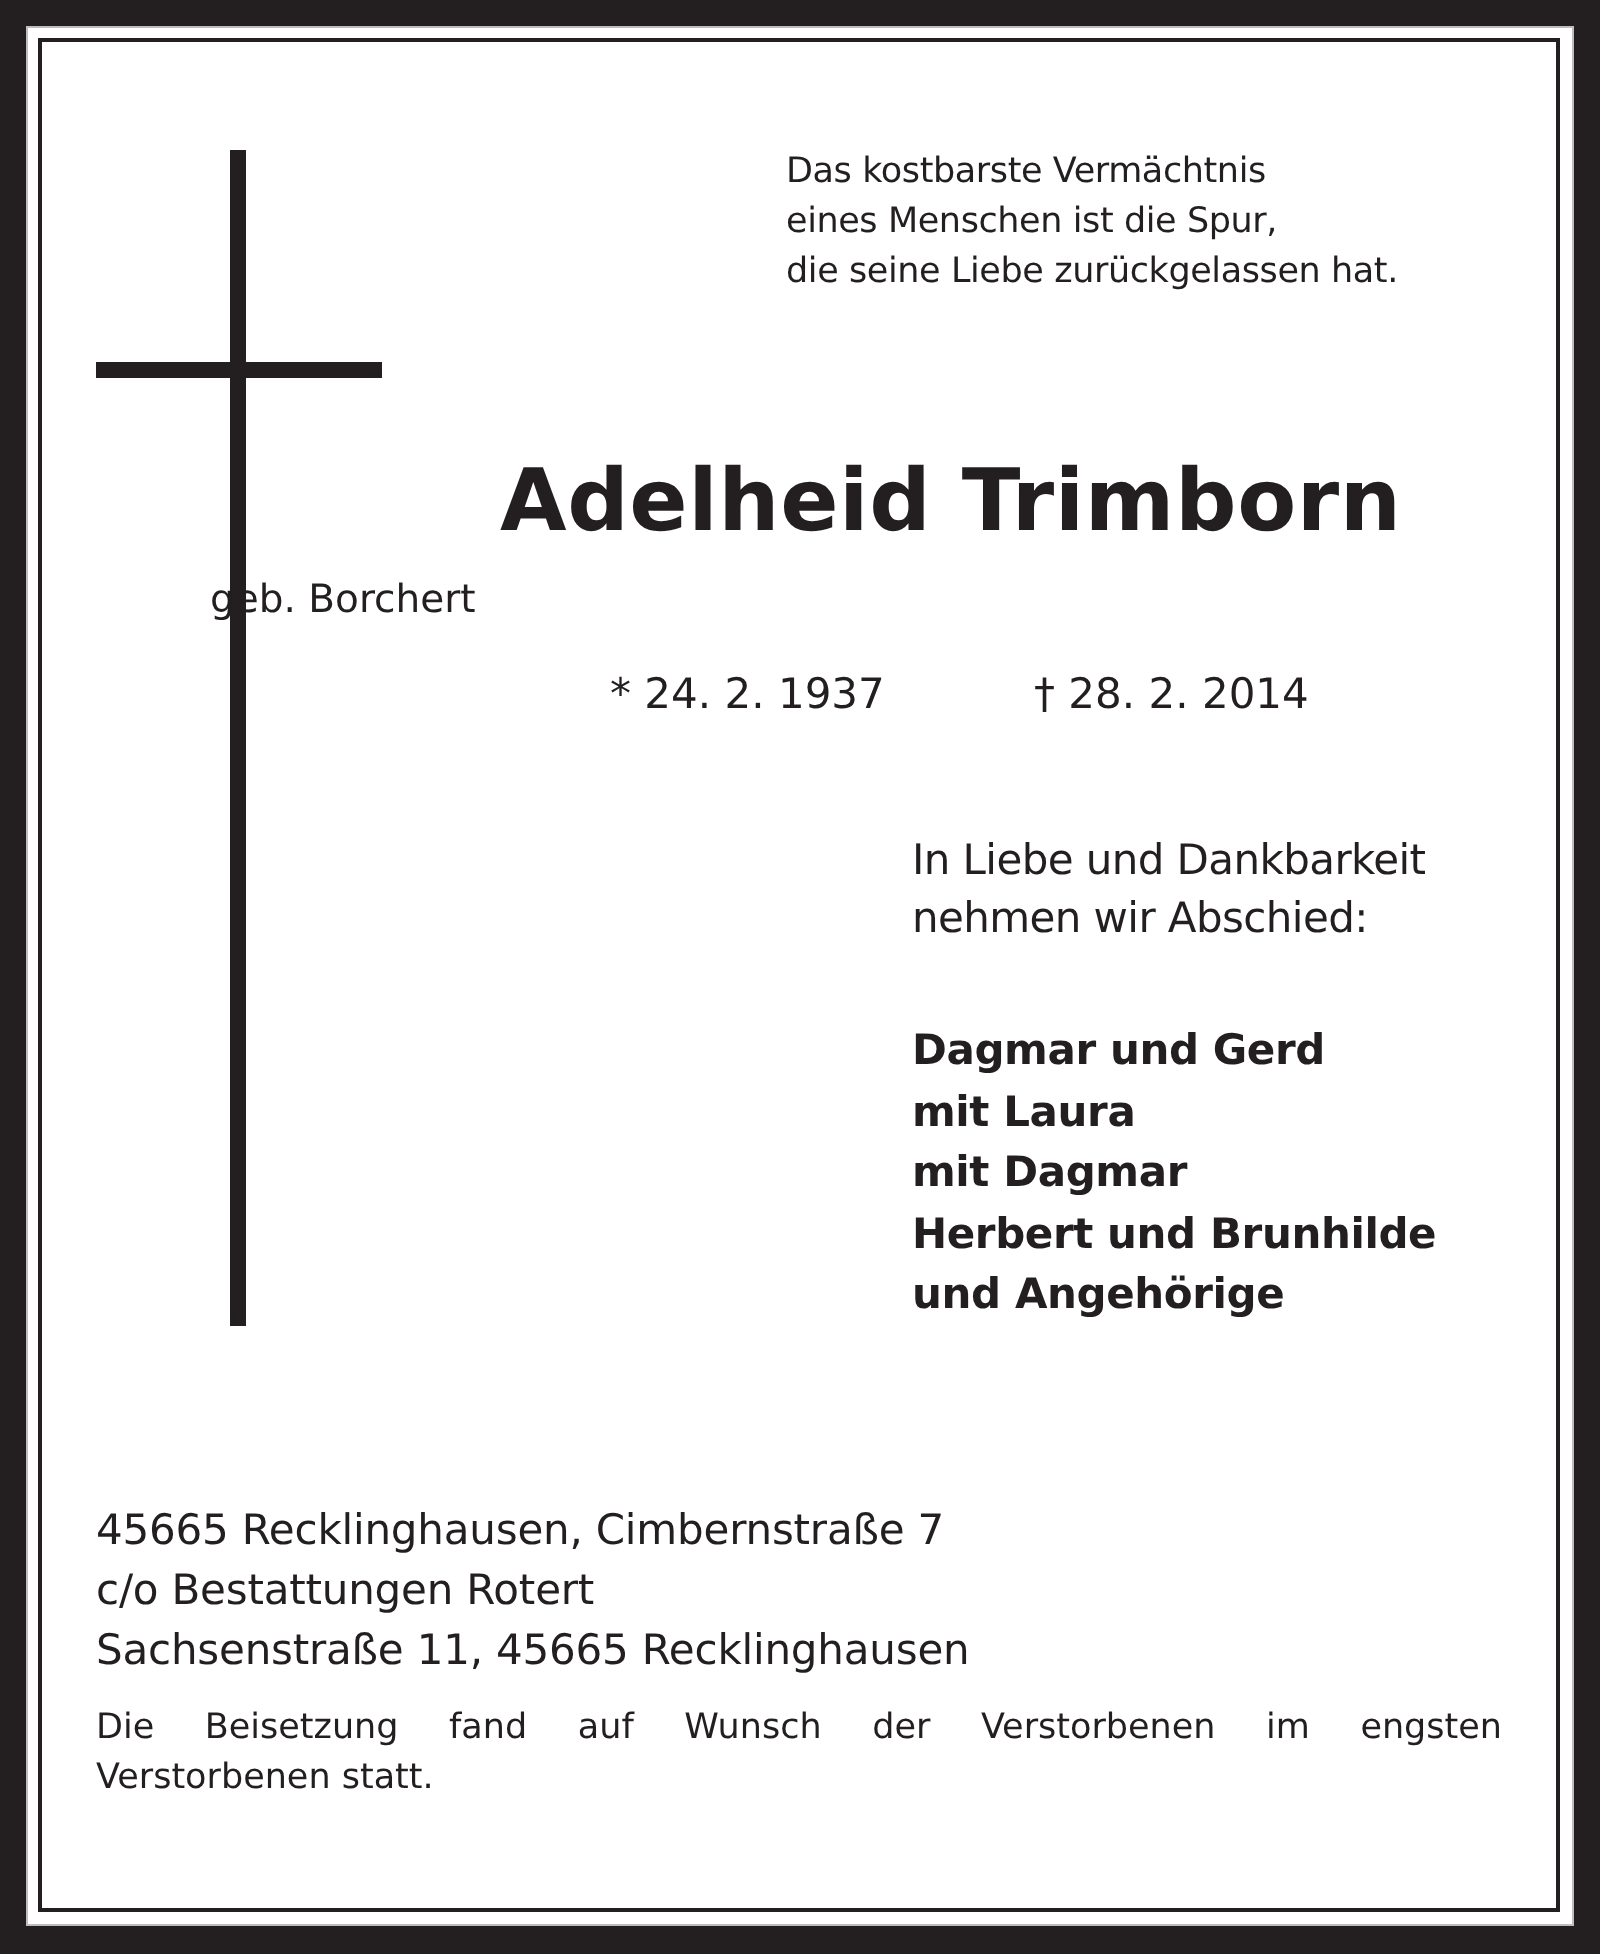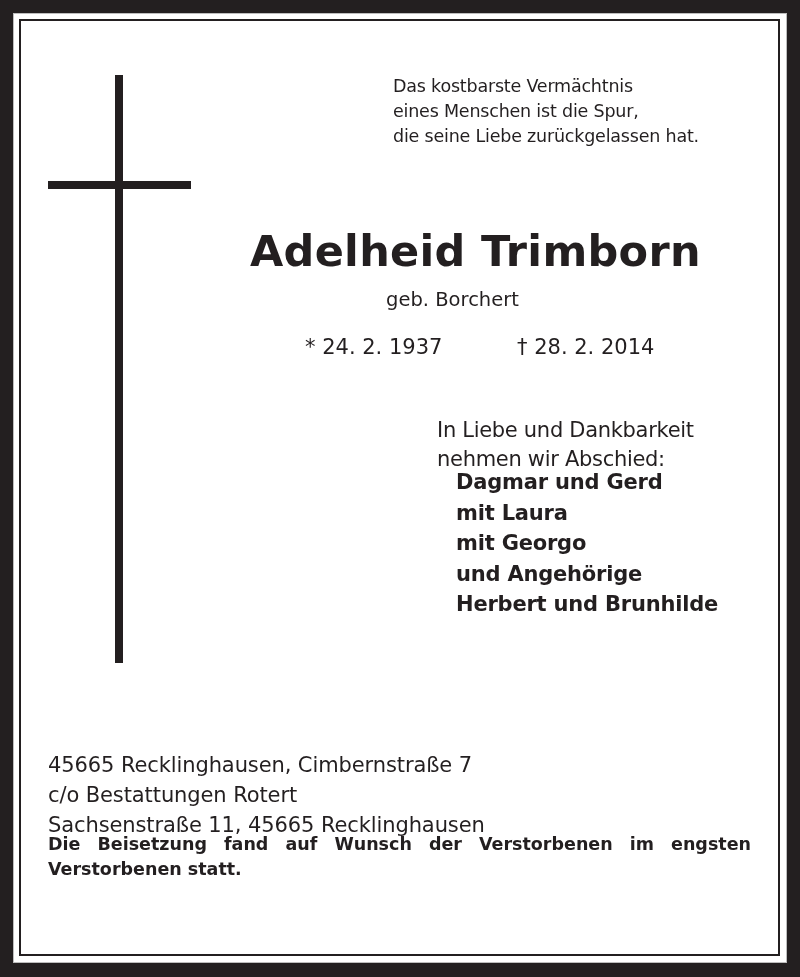--- a/index.html
+++ b/index.html
@@ -44,57 +44,56 @@
       letter-spacing: -0.2px;
     }
     .name {
       left: 250px; top: 221px;
       font-size: 43px; line-height: 60px;
       font-weight: bold;
       letter-spacing: 0.3px;
     }
     .maiden {
       left: 0; width: 800px; top: 286px;
-      text-align: center;
+      text-align: left;
       font-size: 19.5px; line-height: 28px;
       padding-left: 105px; box-sizing: border-box;
     }
     .born {
       left: 305px; top: 333px;
       font-size: 21px; line-height: 28px;
     }
     .died {
       left: 517px; top: 333px;
       font-size: 21px; line-height: 28px;
     }
     .farewell {
-      left: 437px; top: 416px;
+      left: 456px; top: 416px;
       font-size: 21px; line-height: 29px;
       letter-spacing: -0.3px;
     }
     .mourners {
-      left: 456px; top: 467px;
+      left: 456px; top: 510px;
       font-size: 21px; line-height: 30.5px;
       font-weight: bold;
       letter-spacing: -0.2px;
     }
     .address {
       left: 48px; top: 723px;
       font-size: 21px; line-height: 30px;
       letter-spacing: -0.1px;
       margin-top: 27px;
     }
     .notice {
-      left: 48px; top: 832px;
+      left: 48px; top: 852px;
       width: 703px;
       font-size: 17.5px; line-height: 25px;
       white-space: normal;
       text-align: justify;
       text-align-last: left;
-      font-weight: bold;
     }
     .notice span { display: block; }
     .notice .line1 { text-align: justify; text-align-last: justify; }
   </style>
 </head>
 <body>
 
 <div class="paper">
   <div class="inner-frame"></div>
 </div>
@@ -106,20 +105,20 @@
 
 <div class="abs name">Adelheid Trimborn</div>
 
 <div class="abs maiden">geb. Borchert</div>
 
 <div class="abs born">* 24. 2. 1937</div>
 <div class="abs died">† 28. 2. 2014</div>
 
 <div class="abs farewell"><div>In Liebe und Dankbarkeit</div><div>nehmen wir Abschied:</div></div>
 
-<div class="abs mourners"><div>Dagmar und Gerd</div><div>mit Laura</div><div>mit Georgo</div><div>und Angehörige</div><div>Herbert und Brunhilde</div></div>
+<div class="abs mourners"><div>Dagmar und Gerd</div><div>mit Laura</div><div>mit Dagmar</div><div>Herbert und Brunhilde</div><div>und Angehörige</div></div>
 
 <div class="abs address"><div>45665 Recklinghausen, Cimbernstraße 7</div><div>c/o Bestattungen Rotert</div><div>Sachsenstraße 11, 45665 Recklinghausen</div></div>
 
 <div class="abs notice">
   <span class="line1">Die Beisetzung fand auf Wunsch der Verstorbenen im engsten</span>
   <span>Verstorbenen statt.</span>
 </div>
 
 </body></html>

